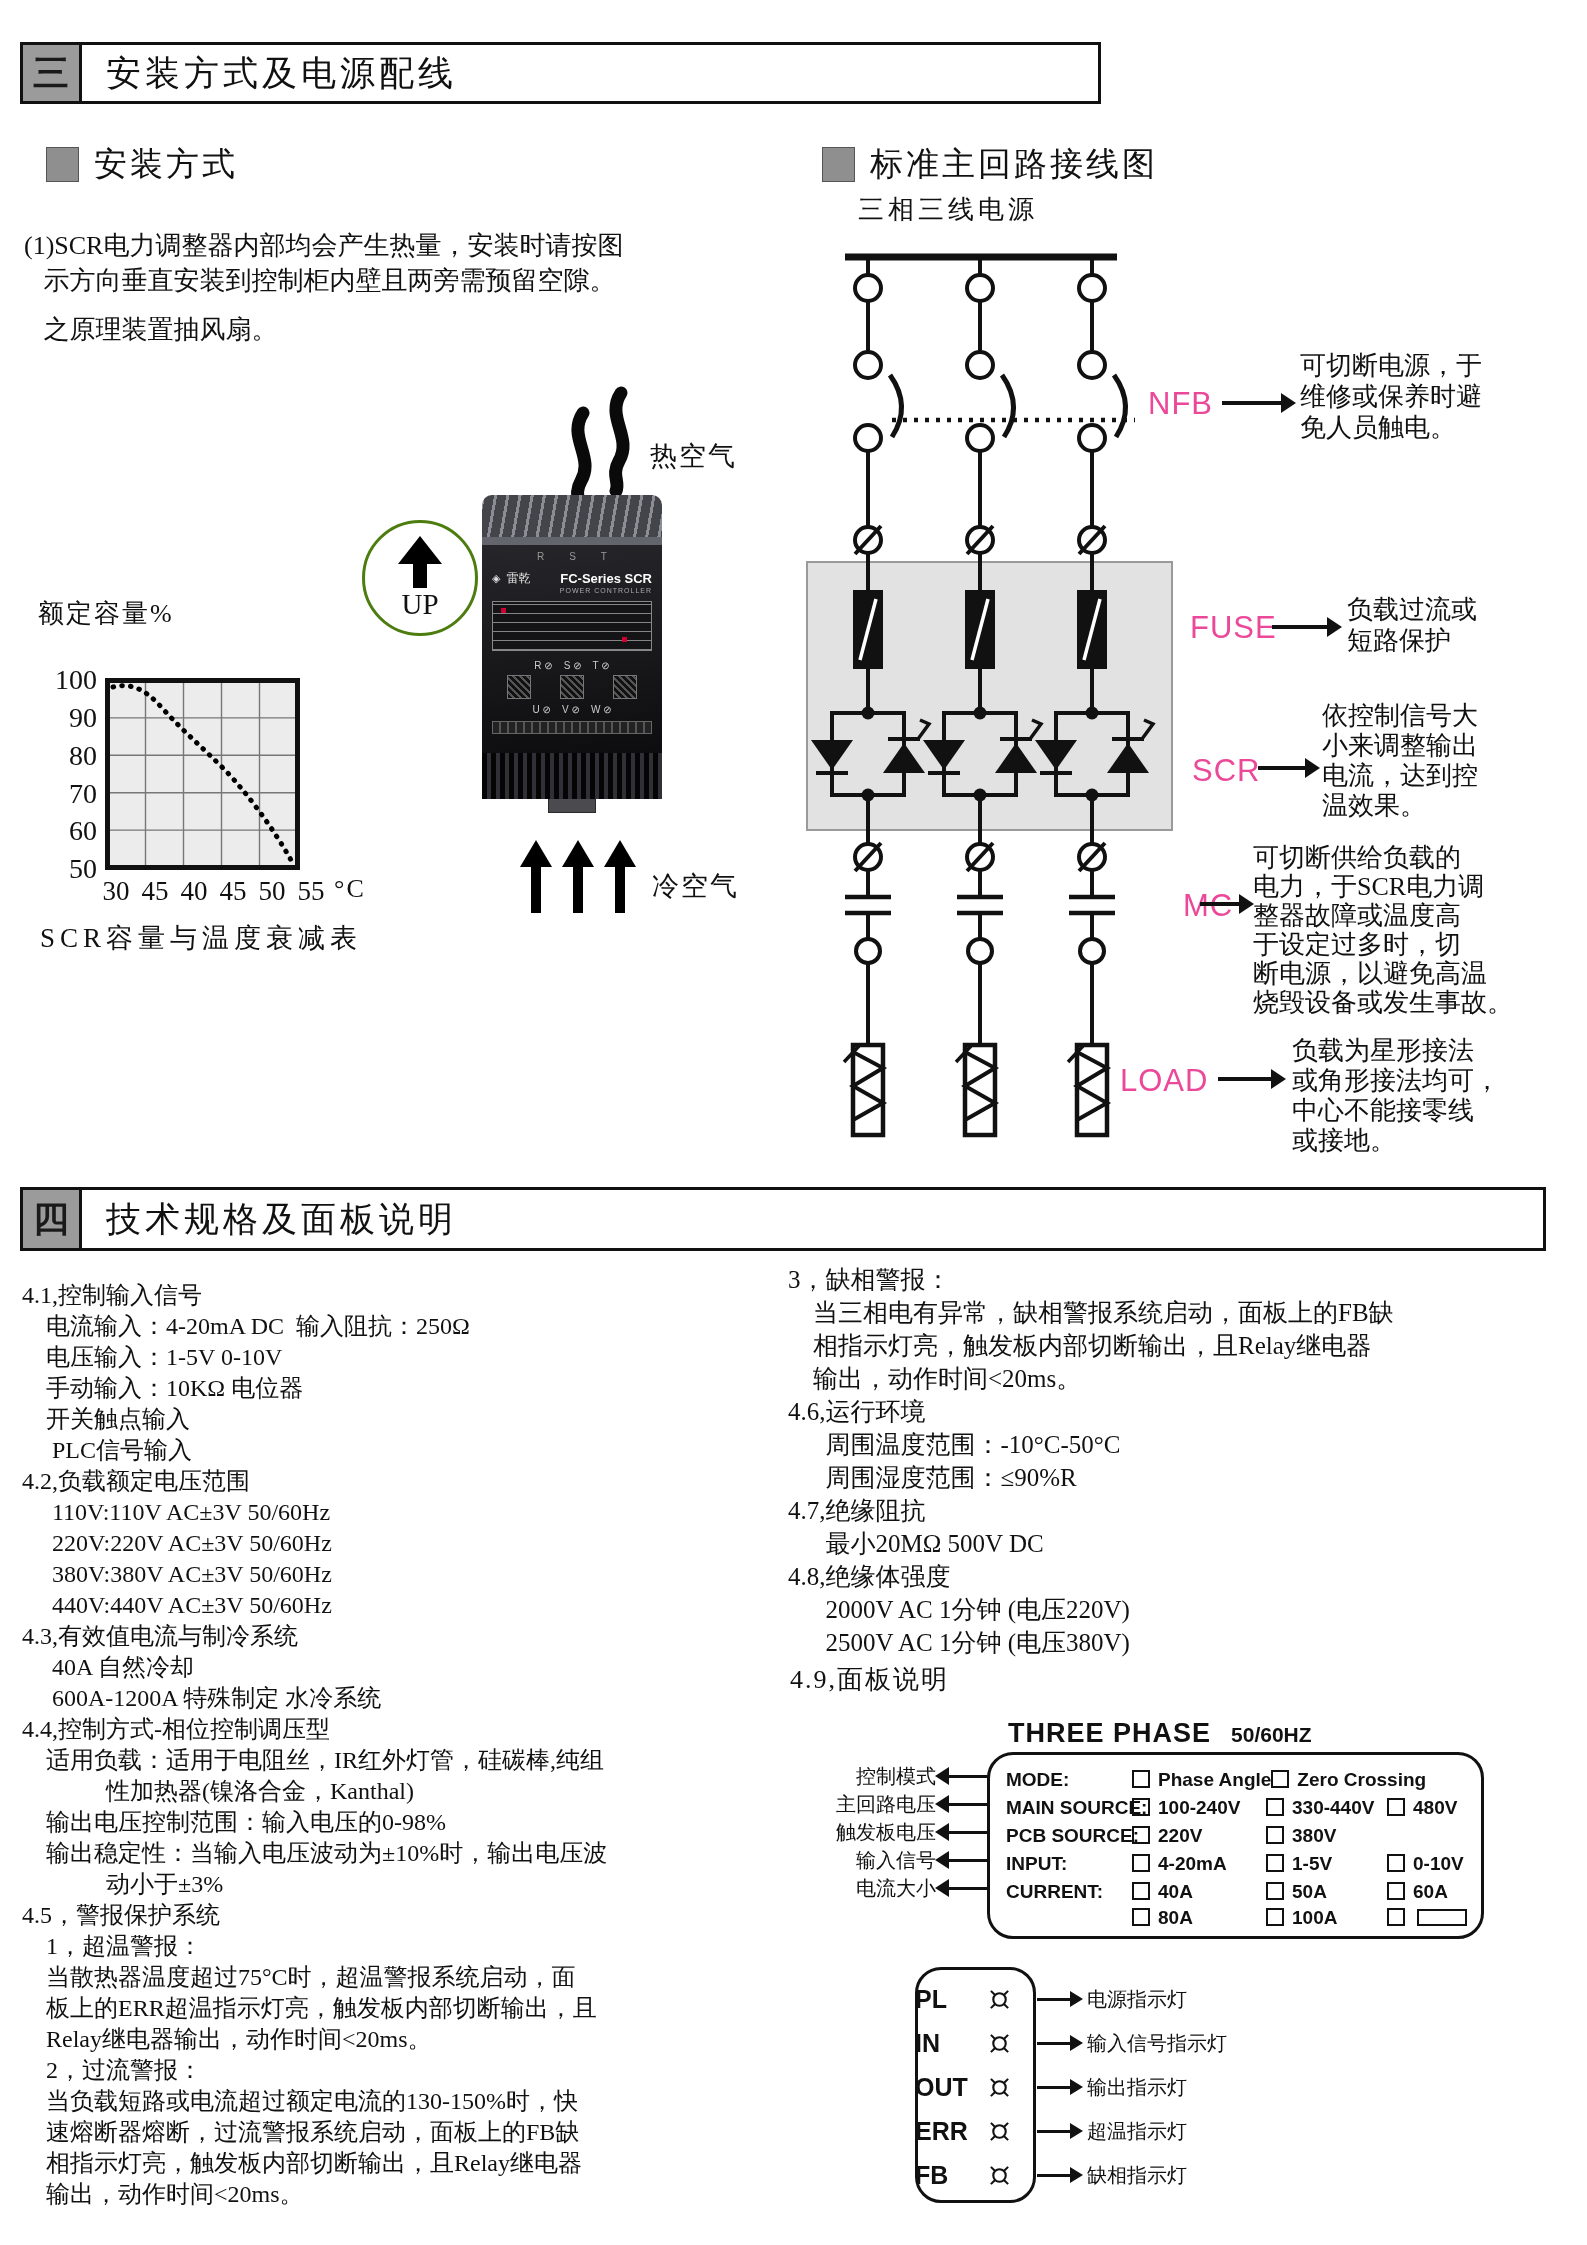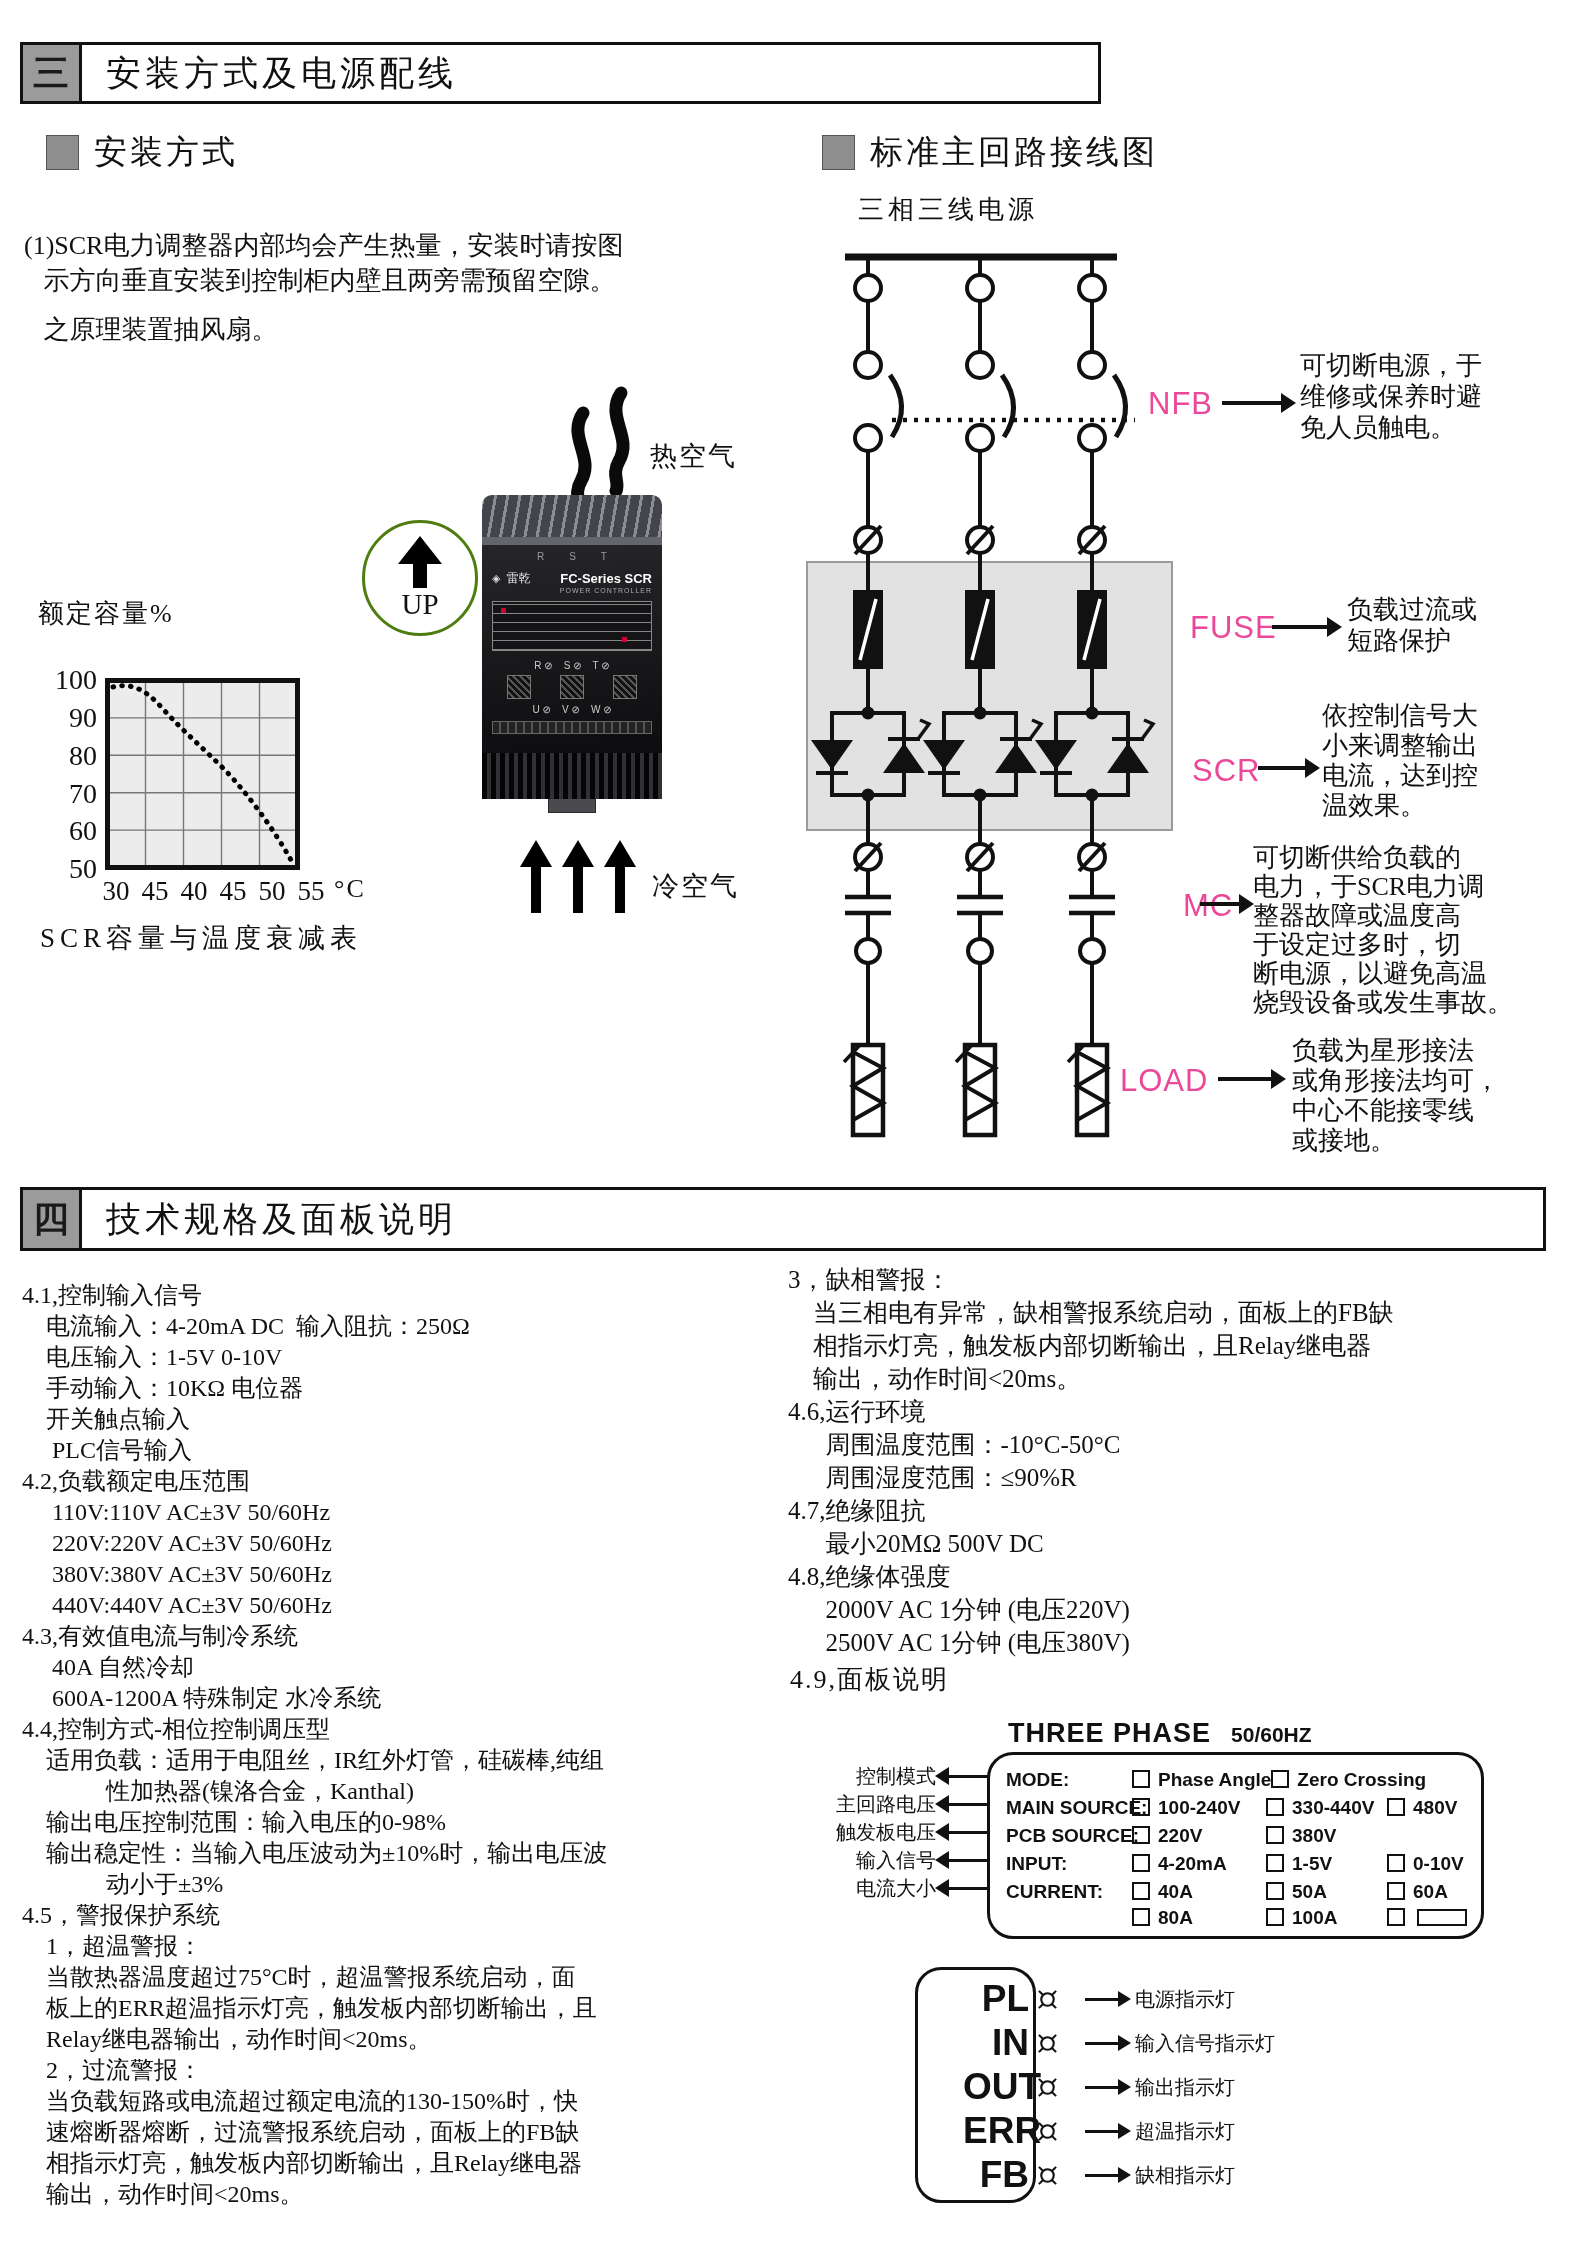--- a/index.html
+++ b/index.html
@@ -9,21 +9,21 @@
   .sans{font-family:"Liberation Sans", sans-serif;}
   
   .banner{position:absolute;display:flex;border:3px solid #111;background:#fff;}
   .banner .num{width:56px;display:flex;align-items:center;justify-content:center;
                background:#9b9b9b;border-right:3px solid #111;
                font-family:"Liberation Sans",sans-serif;font-size:36px;font-weight:bold;color:#1a1a1a;}
   .banner .btitle{display:flex;align-items:center;padding-left:24px;font-size:35px;
                font-family:"Liberation Sans",sans-serif;letter-spacing:4px;}
   
   .subhead{position:absolute;display:flex;align-items:center;gap:15px;
-           font-family:"Liberation Sans",sans-serif;font-size:33px;letter-spacing:3px;}
+           font-family:"Liberation Sans",sans-serif;font-size:33px;letter-spacing:3px;margin-top:12px;}
   .subhead .sq{width:31px;height:33px;background:#8f8f8f;border:1px solid #555;}
   .para{position:absolute;font-size:26px;line-height:35px;white-space:pre;}
   .caption{position:absolute;font-size:26px;letter-spacing:2px;}
   
   .ytick{position:absolute;width:55px;text-align:right;font-size:28px;}
   .xtick{position:absolute;width:40px;text-align:center;font-size:27px;}
   
   .code-label{position:absolute;font-family:"Liberation Sans",sans-serif;font-size:31px;letter-spacing:1px;color:#ec4899;}
   .arr{position:absolute;height:4px;background:#111;}
   .arr::after{content:'';position:absolute;right:-14px;top:-8px;width:0;height:0;
@@ -47,21 +47,21 @@
   .opt{display:inline-block;white-space:nowrap;vertical-align:top;}
   .opt:nth-child(1){min-width:134px;}
   .opt:nth-child(2){min-width:121px;}
   .cb{width:14px;height:14px;border:2.5px solid #111;display:inline-block;vertical-align:-2px;margin-right:8px;}
   .blankbox{width:46px;height:13px;border:2.5px solid #111;display:inline-block;vertical-align:-2px;margin-left:4px;}
   .pointer{position:absolute;left:788px;width:200px;display:flex;justify-content:flex-end;align-items:center;gap:12px;
            font-family:Liberation Serif, serif;font-size:20px;}
   
   #ind-box{position:absolute;border:3px solid #111;border-radius:26px;background:#fff;}
   .ind-row{position:absolute;height:44px;display:flex;align-items:center;}
-  .ind-code{width:66px;text-align:right;font-family:"Liberation Sans",sans-serif;font-size:37px;font-weight:bold;padding-left:48px;}
+  .ind-code{width:66px;font-family:"Liberation Sans",sans-serif;font-size:25px;font-weight:bold;}
   .lamp{width:23px;height:23px;margin-left:7px;fill:none;stroke:#111;stroke-width:2.2px;}
   .ind-arr{position:relative;width:34px;height:3px;background:#111;margin-left:26px;}
   .ind-arr::after{content:'';position:absolute;right:-12px;top:-7px;border-left:13px solid #111;
                   border-top:8px solid transparent;border-bottom:8px solid transparent;}
   .ind-label{margin-left:16px;font-family:"Liberation Sans",sans-serif;font-size:20px;}
   
   #up-circle{position:absolute;width:110px;height:110px;border:3px solid #4d7c0f;border-radius:50%;
              display:flex;flex-direction:column;align-items:center;}
   #up-head{margin-top:13px;width:0;height:0;border-left:22px solid transparent;border-right:22px solid transparent;
            border-bottom:28px solid #000;}

